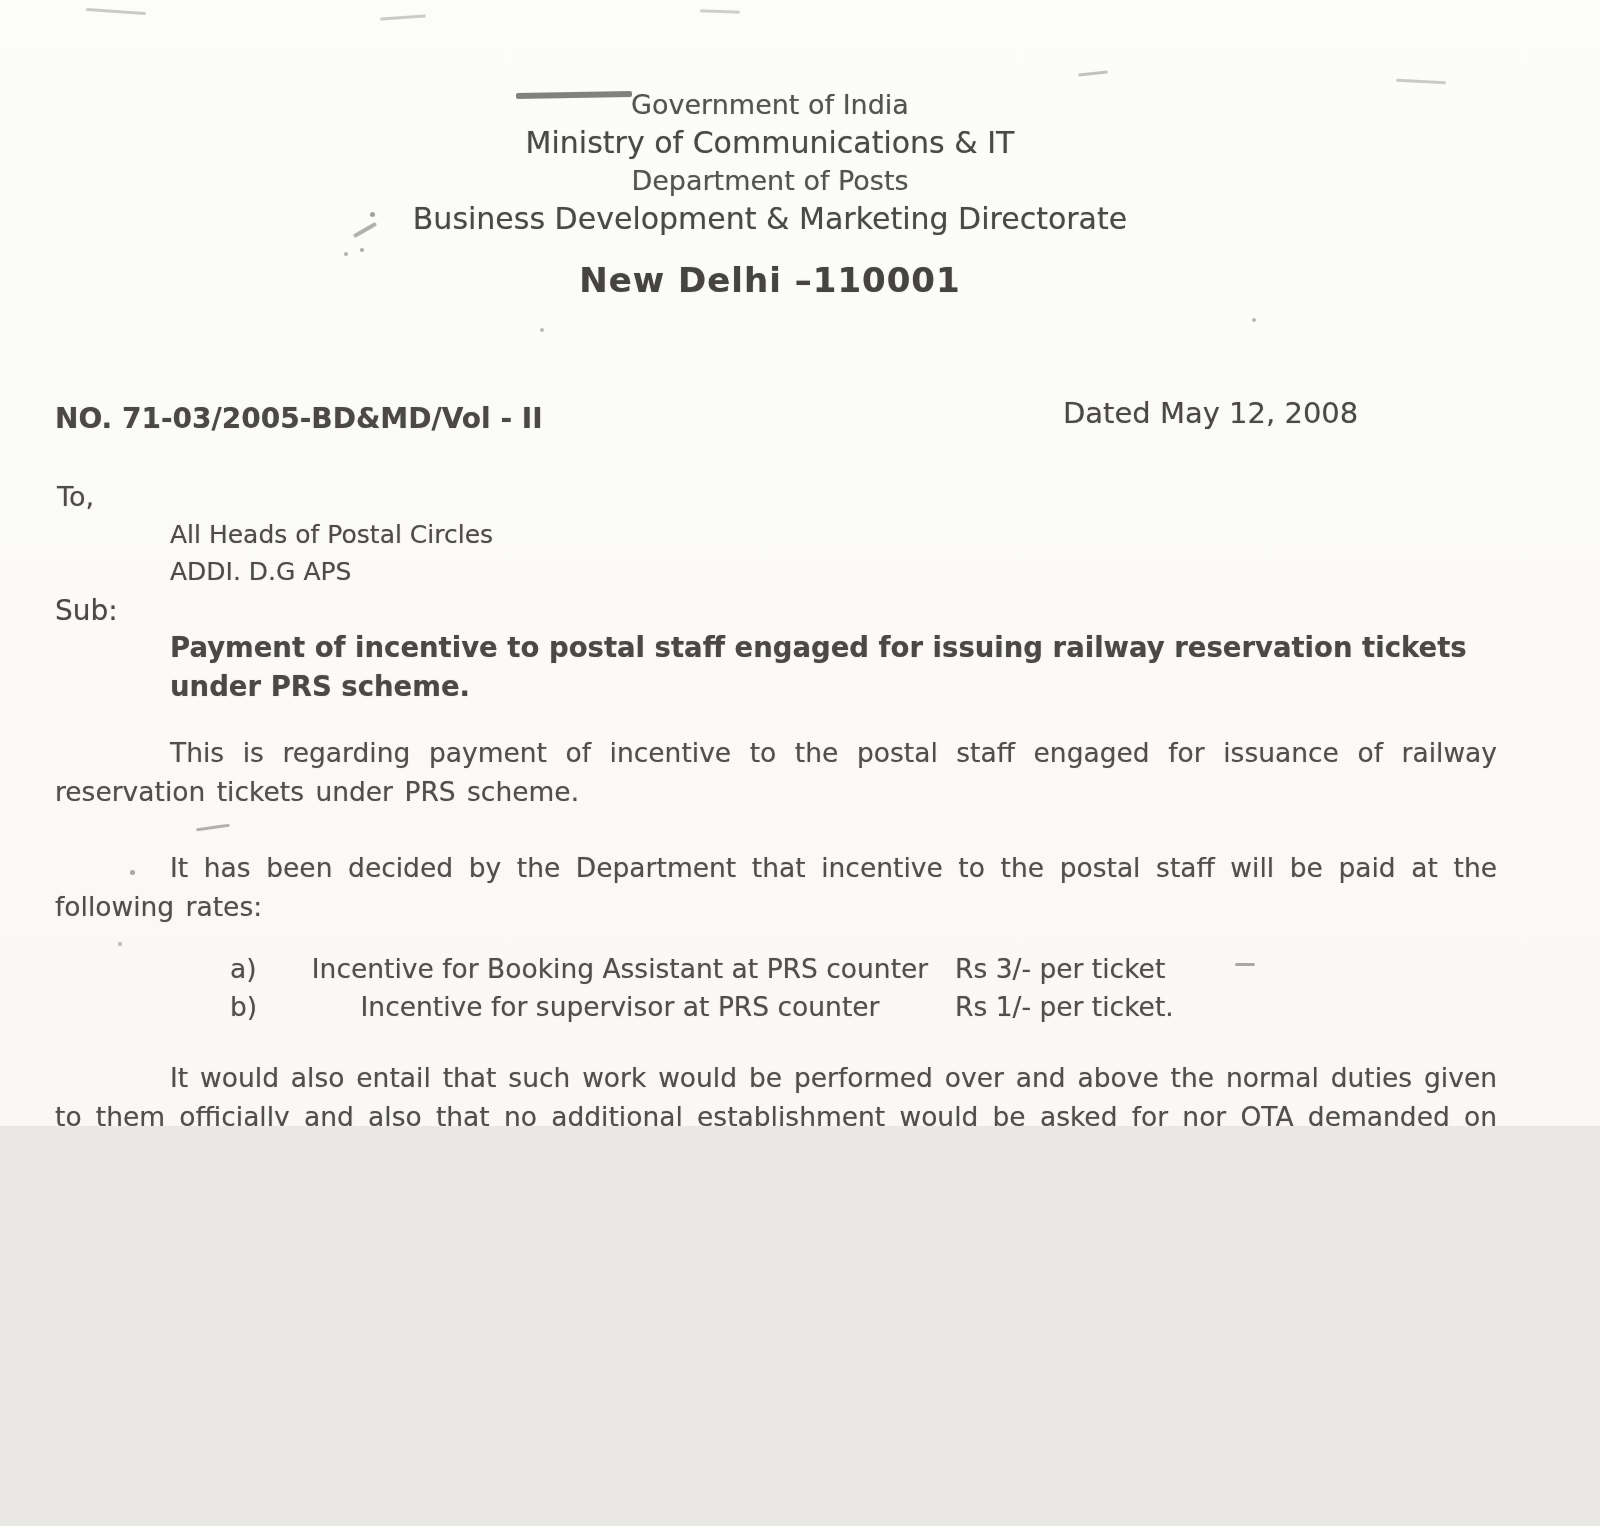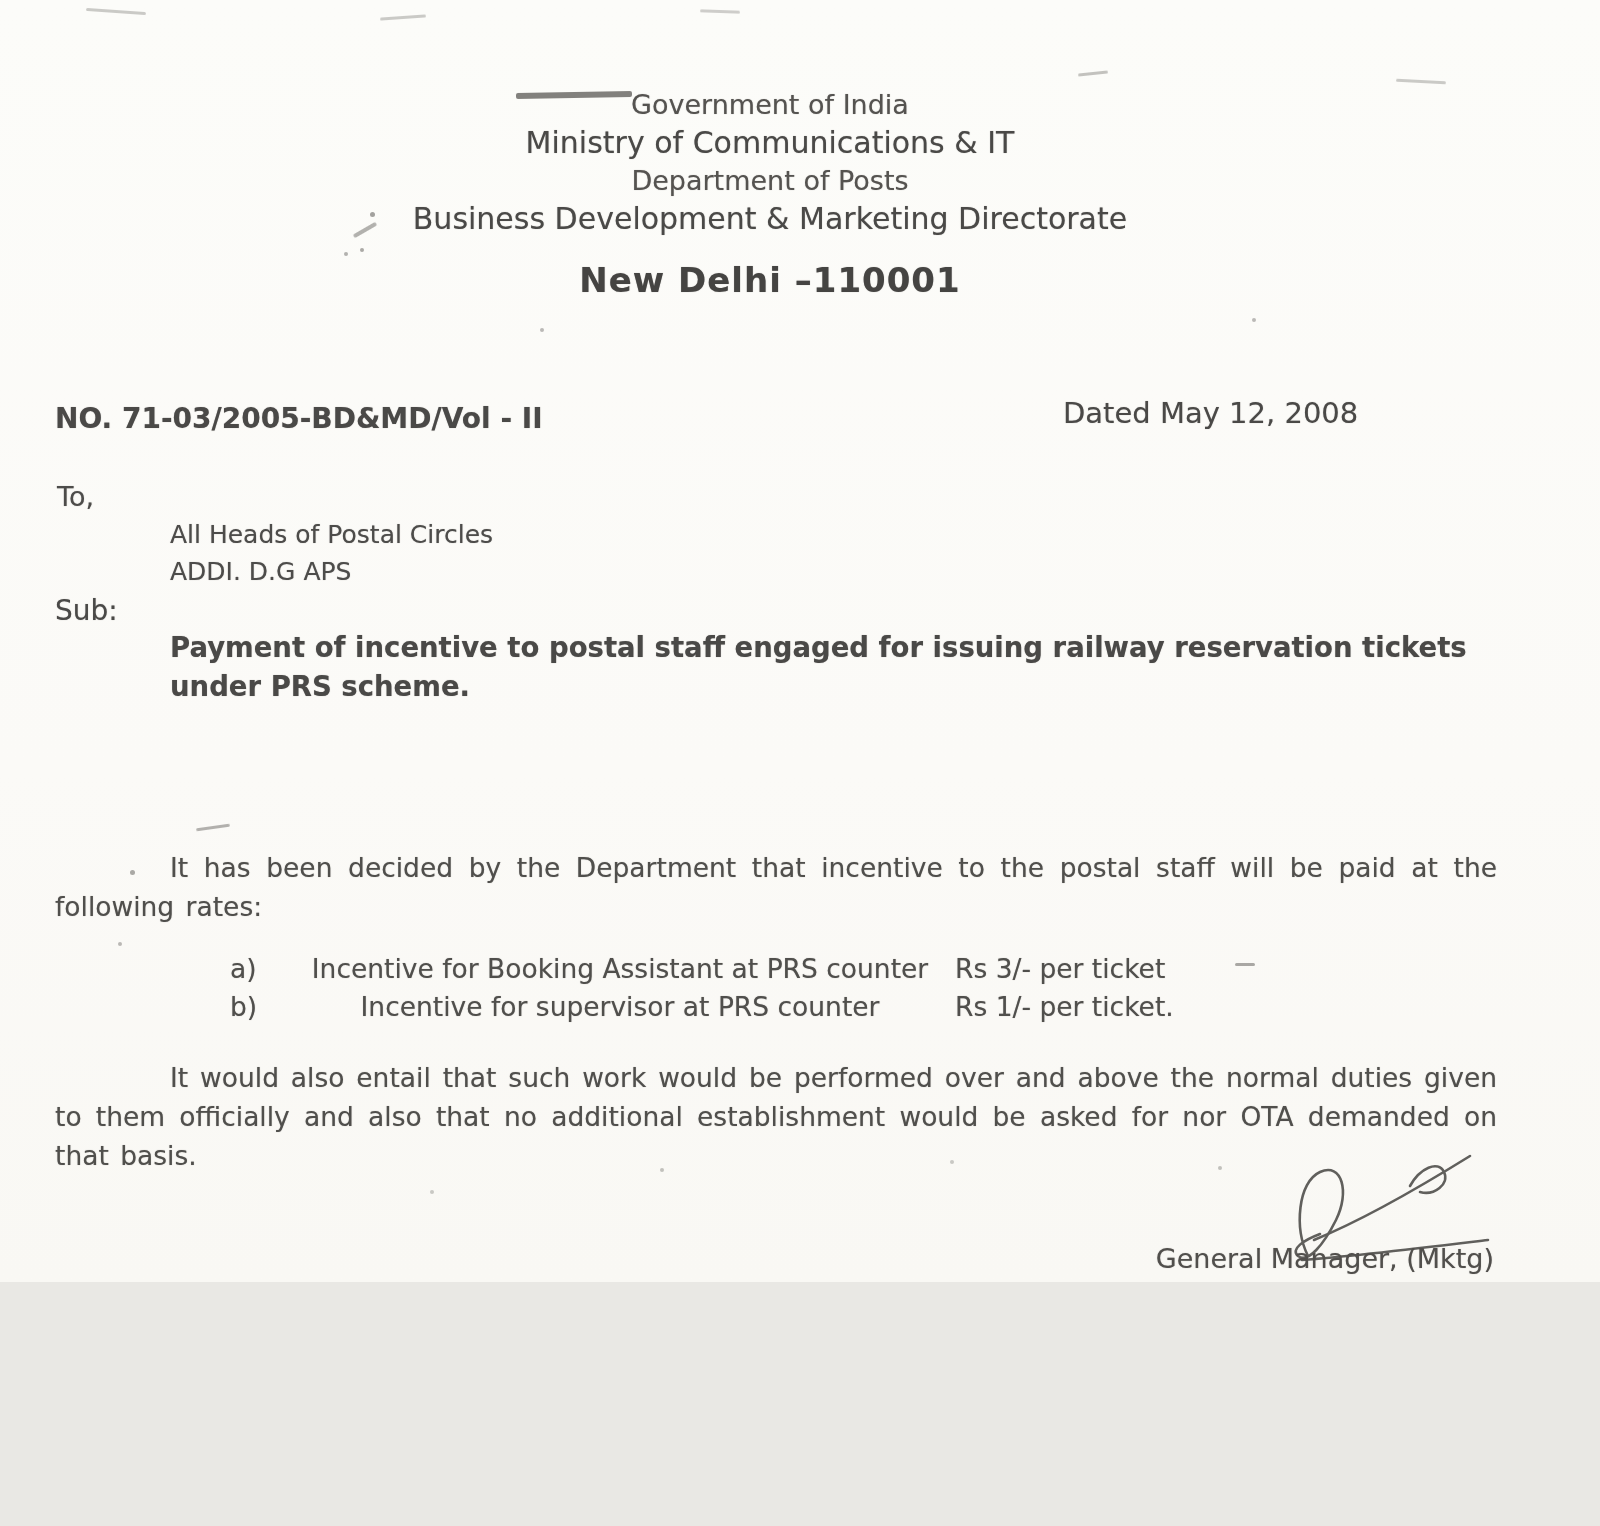--- a/index.html
+++ b/index.html
@@ -4,21 +4,21 @@
 <style>
   html, body {
     margin: 0;
     padding: 0;
     background: #e9e8e4;
     font-family: "DejaVu Sans", "Liberation Sans", sans-serif;
   }
   .page {
     position: relative;
     width: 1600px;
-    height: 1282px;
+    height: 1126px;
     margin: 0 auto;
     background: linear-gradient(180deg, #fcfcf9 0%, #fbfaf7 60%, #f9f8f4 100%);
     overflow: hidden;
     color: #4d4c4a;
   }
   .scan-text {
     text-shadow: 0 0 1px rgba(70,69,66,0.45);
   }
   
   .letterhead {
@@ -160,20 +160,21 @@
 
   <div class="to-label scan-text">To,</div>
   <div class="addressee scan-text">
     <div>All Heads of Postal Circles</div>
     <div>ADDI. D.G APS</div>
   </div>
 
   <div class="subject-label scan-text">Sub:</div>
   <div class="subject-text scan-text">Payment of incentive to postal staff engaged for issuing  railway reservation tickets under PRS scheme.</div>
 
+  <div class="para para1 scan-text">This is regarding payment of incentive to the postal staff engaged for issuance of railway reservation tickets under PRS scheme.</div>
   <div class="para para2 scan-text">It has been decided by the Department that incentive to the postal staff will be paid at the following rates:</div>
 
   <div class="rates scan-text">
     <div class="rate-row">
       <span class="rate-label">a)</span>
       <span class="rate-item">Incentive for Booking Assistant at PRS counter</span>
       <span class="rate-value">Rs 3/- per ticket</span>
     </div>
     <div class="rate-row">
       <span class="rate-label">b)</span>

